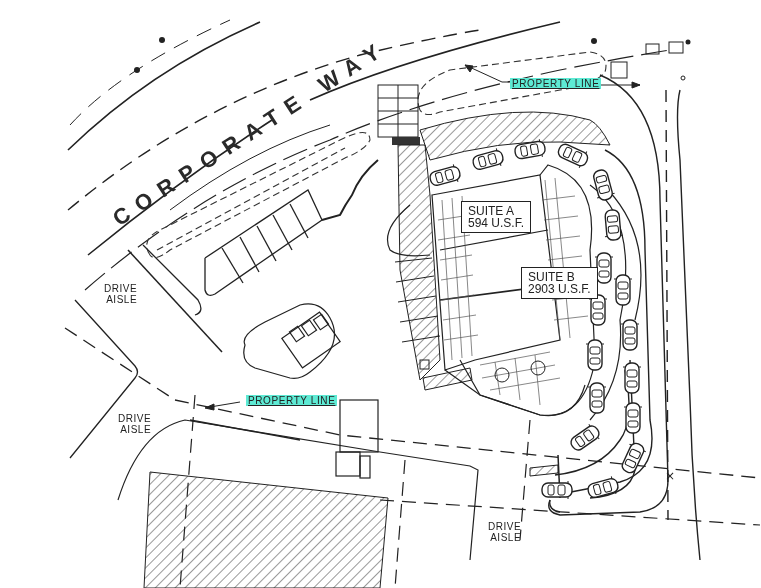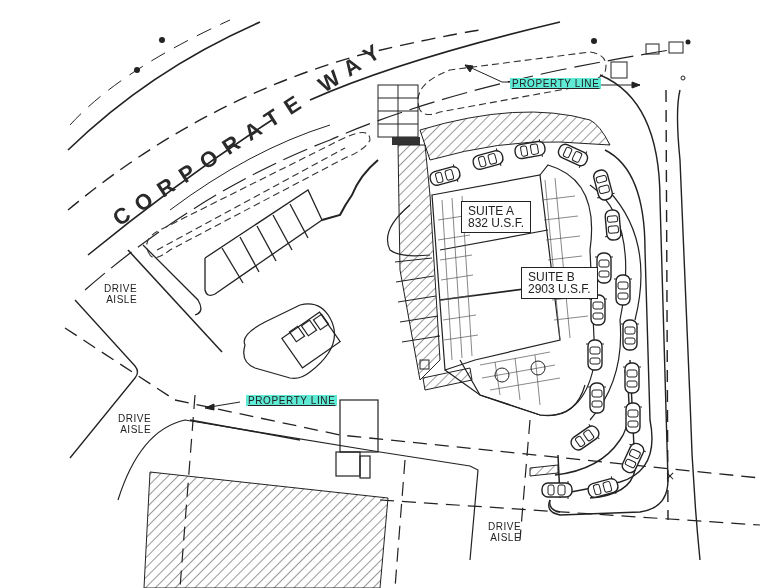--- a/index.html
+++ b/index.html
@@ -190,18 +190,18 @@
   <div>DRIVE</div>
   <div>AISLE</div>
 </div>
 <div class="lbl" style="left:488px;top:521px;">
   <div>DRIVE</div>
   <div>AISLE</div>
 </div>
 
 <div class="box" style="left:461px;top:201px;">
   <div>SUITE A</div>
-  <div>832 U.S.F.</div>
+  <div>594 U.S.F.</div>
 </div>
 <div class="box" style="left:473px;top:267px;margin-left:48px;">
   <div>SUITE B</div>
   <div>2903 U.S.F.</div>
 </div>
 
 </body></html>

